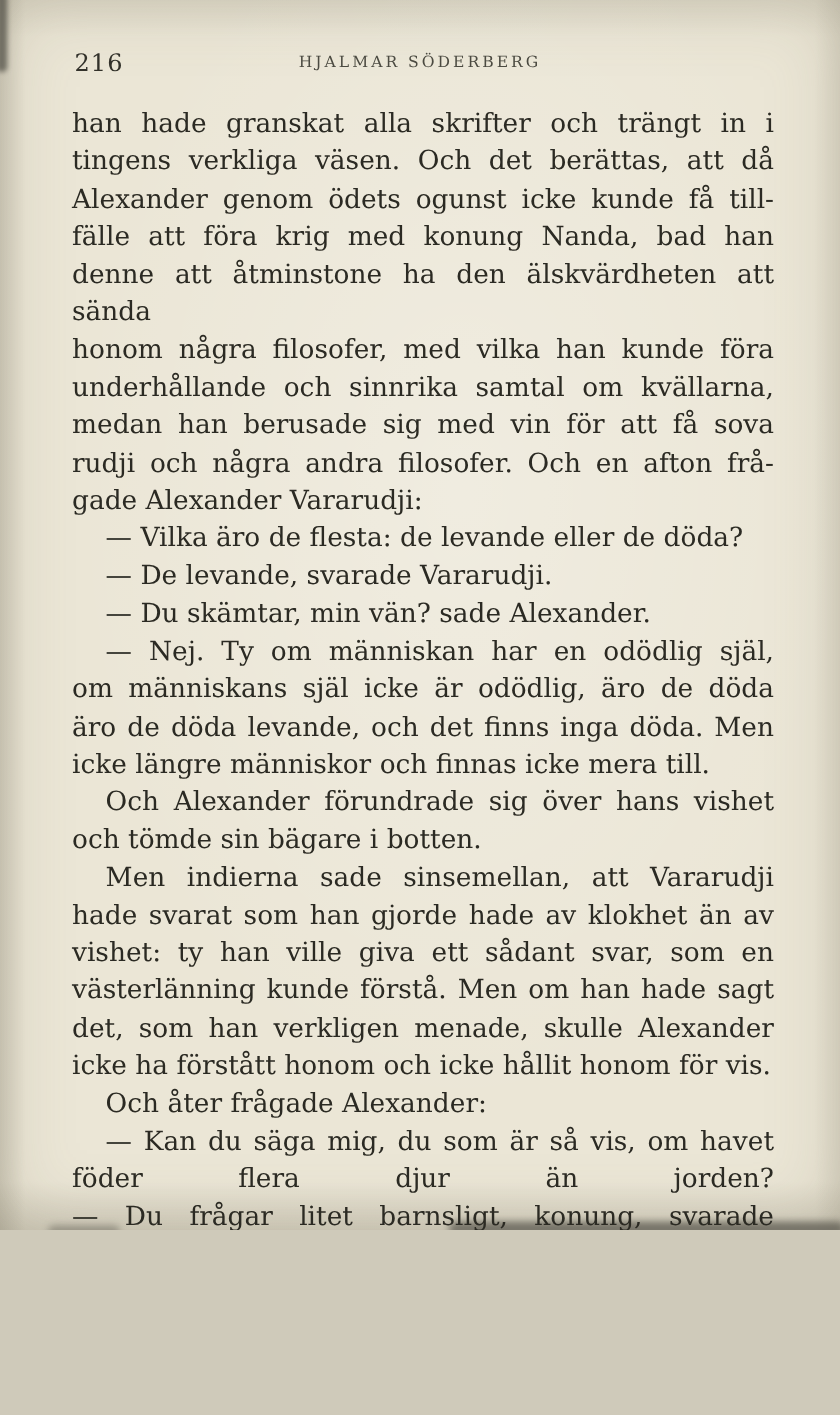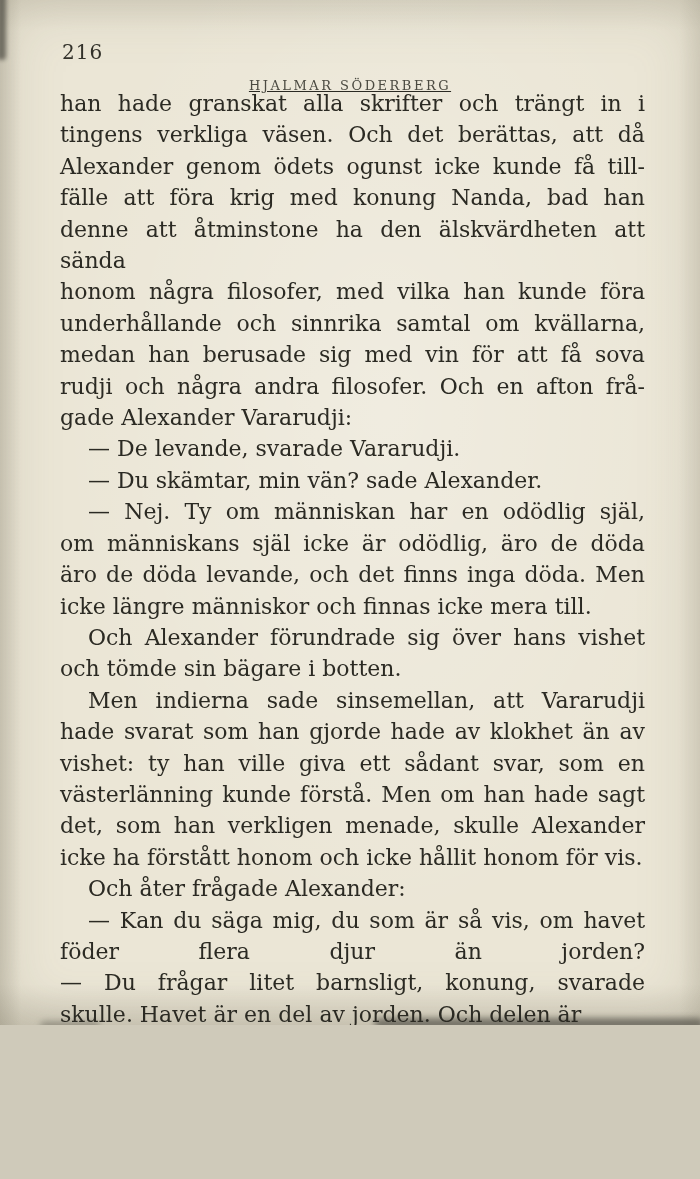--- a/index.html
+++ b/index.html
@@ -14,21 +14,20 @@
     margin: 0 auto;
     background: #ebe6d6;
     background-image:
       radial-gradient(ellipse at 55% 40%, rgba(255,255,255,0.25) 0%, rgba(255,255,255,0) 60%),
       linear-gradient(90deg, rgba(90,85,70,0.18) 0%, rgba(90,85,70,0) 3%, rgba(90,85,70,0) 97%, rgba(90,85,70,0.10) 100%),
       linear-gradient(180deg, rgba(90,85,70,0.08) 0%, rgba(90,85,70,0) 3%, rgba(90,85,70,0) 96%, rgba(90,85,70,0.16) 100%);
     box-shadow: inset 0 0 60px rgba(120,110,85,0.25);
     overflow: hidden;
     font-family: "DejaVu Serif", "Liberation Serif", serif;
     color: #2b2a23;
-    text-decoration: underline;
   }
   .edge-mark-left-top {
     position: absolute;
     left: -3px; top: -6px;
     width: 9px; height: 66px;
     background: #55534a;
     border-radius: 4px;
     filter: blur(2px);
     opacity: 0.75;
   }
@@ -64,21 +63,20 @@
     letter-spacing: 1px;
     color: #32312a;
   }
   .running-header {
     display: block;
     text-align: center;
     font-size: 13px;
     letter-spacing: 2.5px;
     color: #4b4a41;
     padding-top: 5px;
-    margin-top: 33px;
   }
   .body-text {
     position: absolute;
     left: 60px;
     top: 88px;
     width: 585px;
     font-size: 22px;
     line-height: 31.4px;
   }
   .line {
@@ -110,20 +108,21 @@
       <div class="line">han hade granskat alla skrifter och trängt in i</div>
       <div class="line">tingens verkliga väsen. Och det berättas, att då</div>
       <div class="line">Alexander genom ödets ogunst icke kunde få till-</div>
       <div class="line">fälle att föra krig med konung Nanda, bad han</div>
       <div class="line">denne att åtminstone ha den älskvärdheten att sända</div>
       <div class="line">honom några filosofer, med vilka han kunde föra</div>
       <div class="line">underhållande och sinnrika samtal om kvällarna,</div>
       <div class="line">medan han berusade sig med vin för att få sova</div>
       <div class="line">rudji och några andra filosofer. Och en afton frå-</div>
       <div class="line last">gade Alexander Vararudji:</div>
+      <div class="line last indent">— Vilka äro de flesta: de levande eller de döda?</div>
       <div class="line last indent">— De levande, svarade Vararudji.</div>
       <div class="line last indent">— Du skämtar, min vän? sade Alexander.</div>
       <div class="line indent">— Nej. Ty om människan har en odödlig själ,</div>
       <div class="line">om människans själ icke är odödlig, äro de döda</div>
       <div class="line">äro de döda levande, och det finns inga döda. Men</div>
       <div class="line last">icke längre människor och finnas icke mera till.</div>
       <div class="line indent">Och Alexander förundrade sig över hans vishet</div>
       <div class="line last">och tömde sin bägare i botten.</div>
       <div class="line indent">Men indierna sade sinsemellan, att Vararudji</div>
       <div class="line">hade svarat som han gjorde hade av klokhet än av</div>

